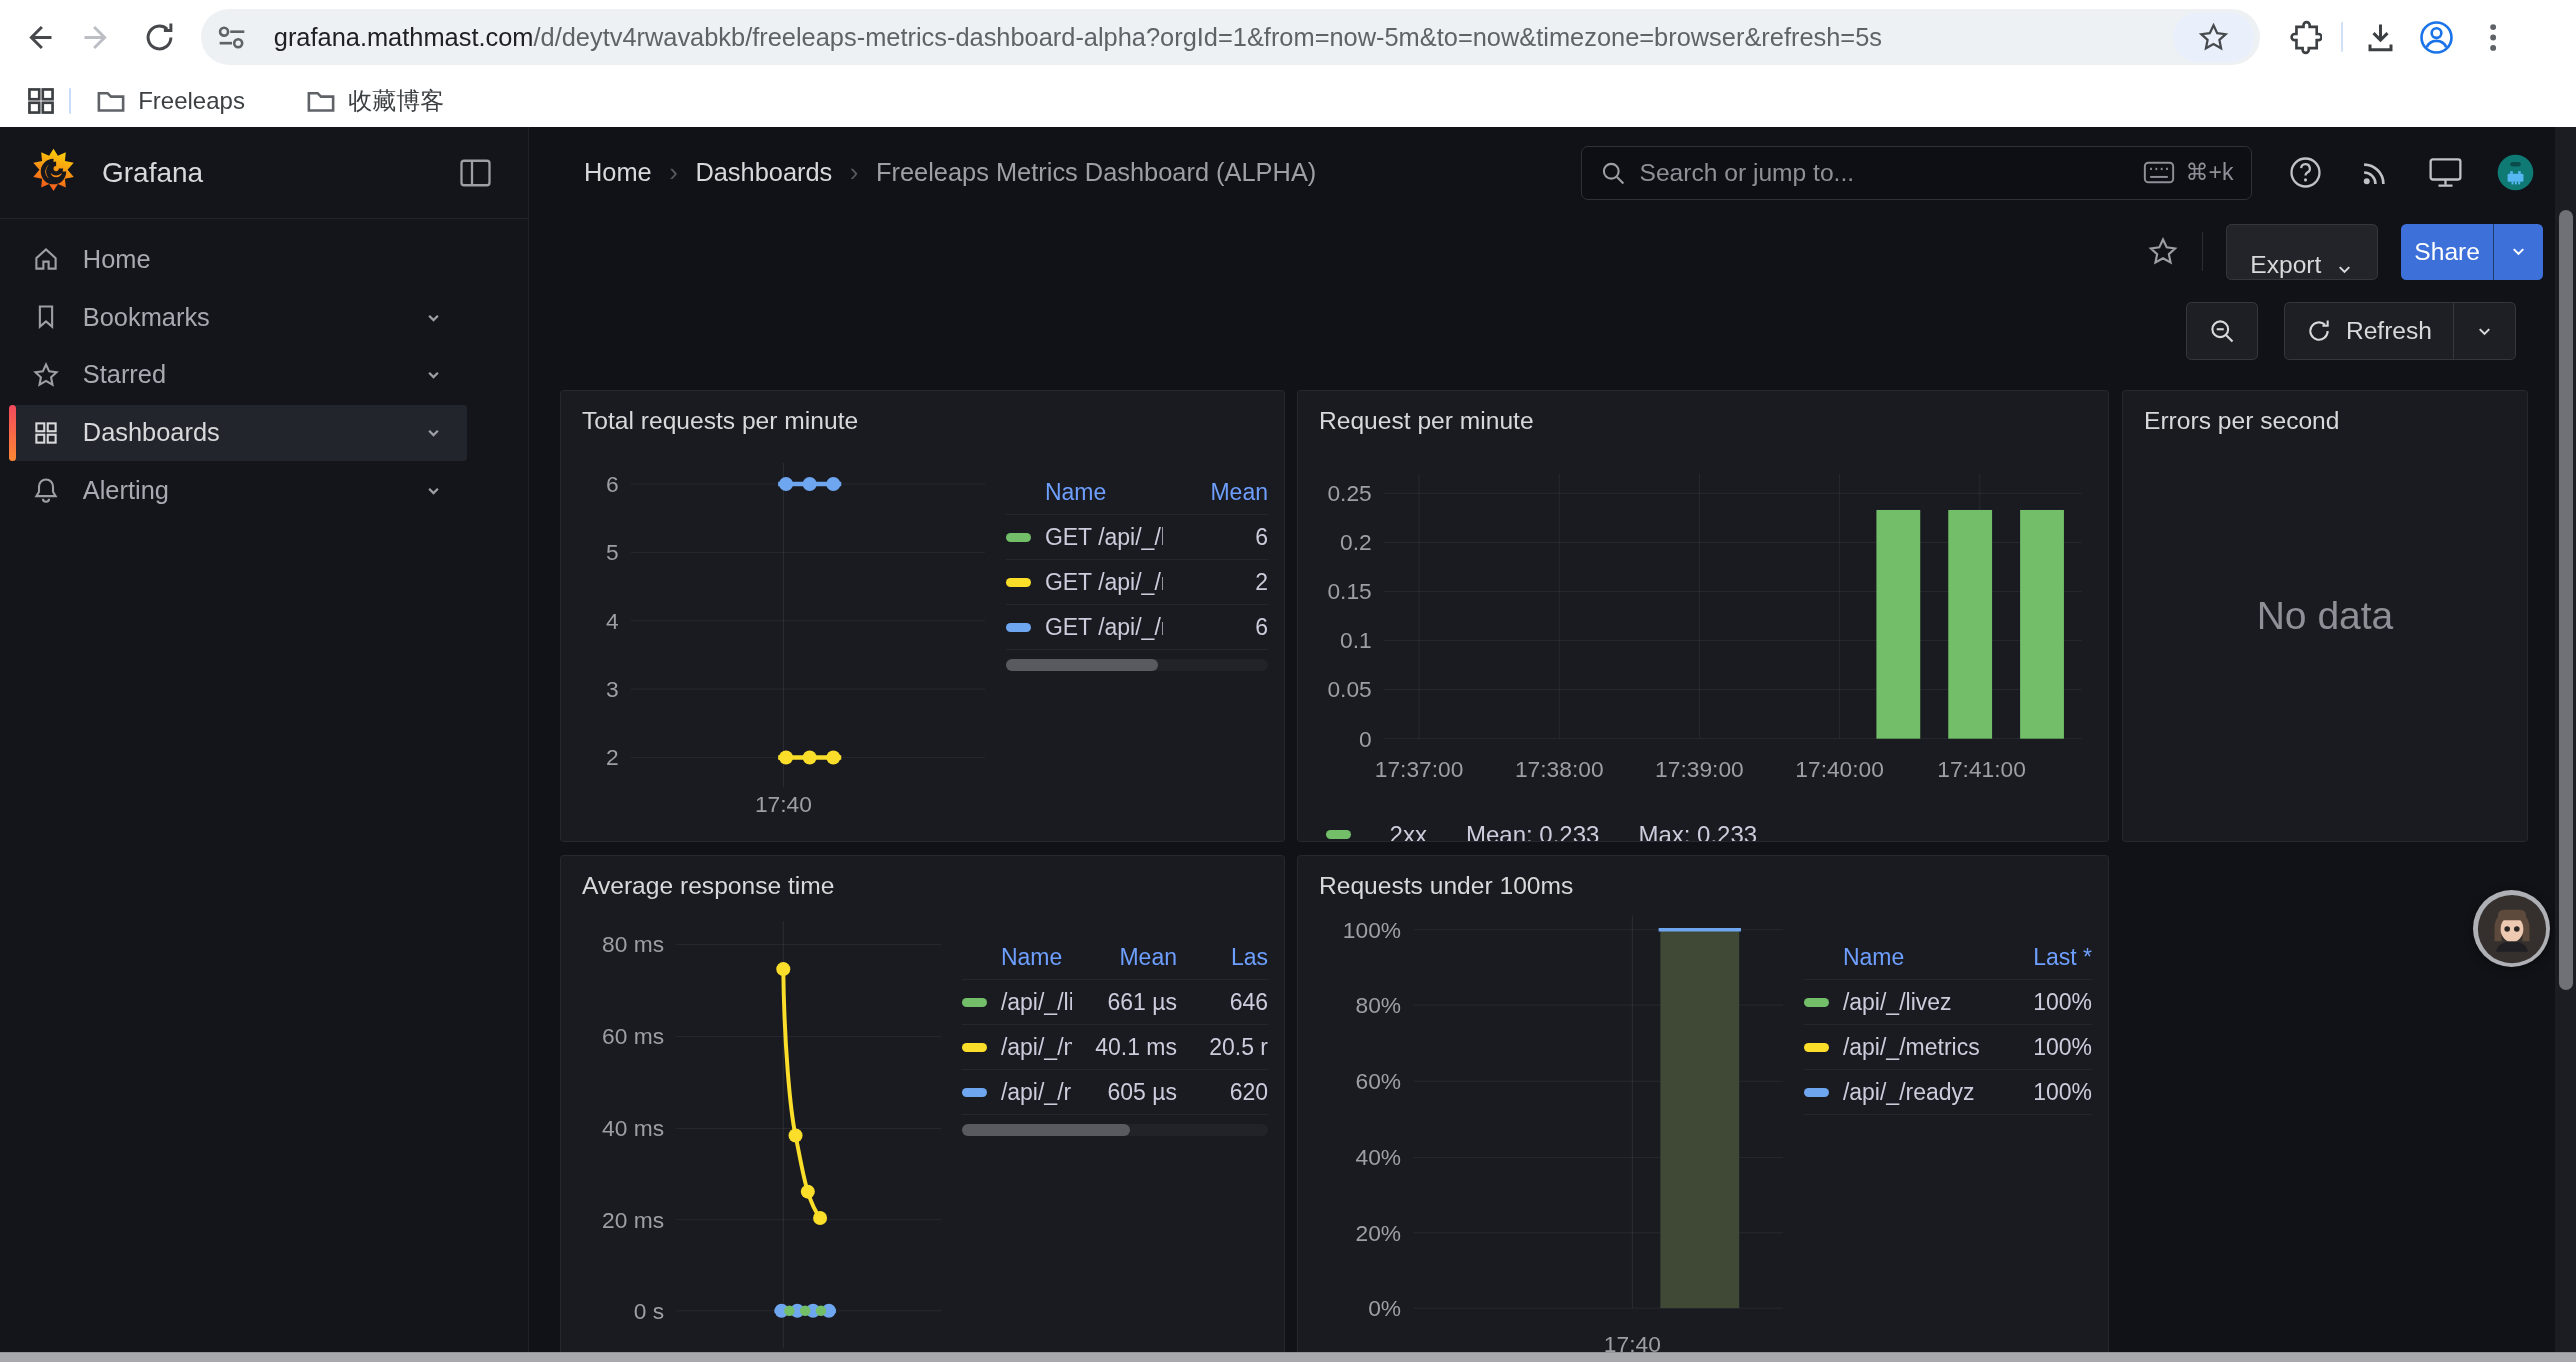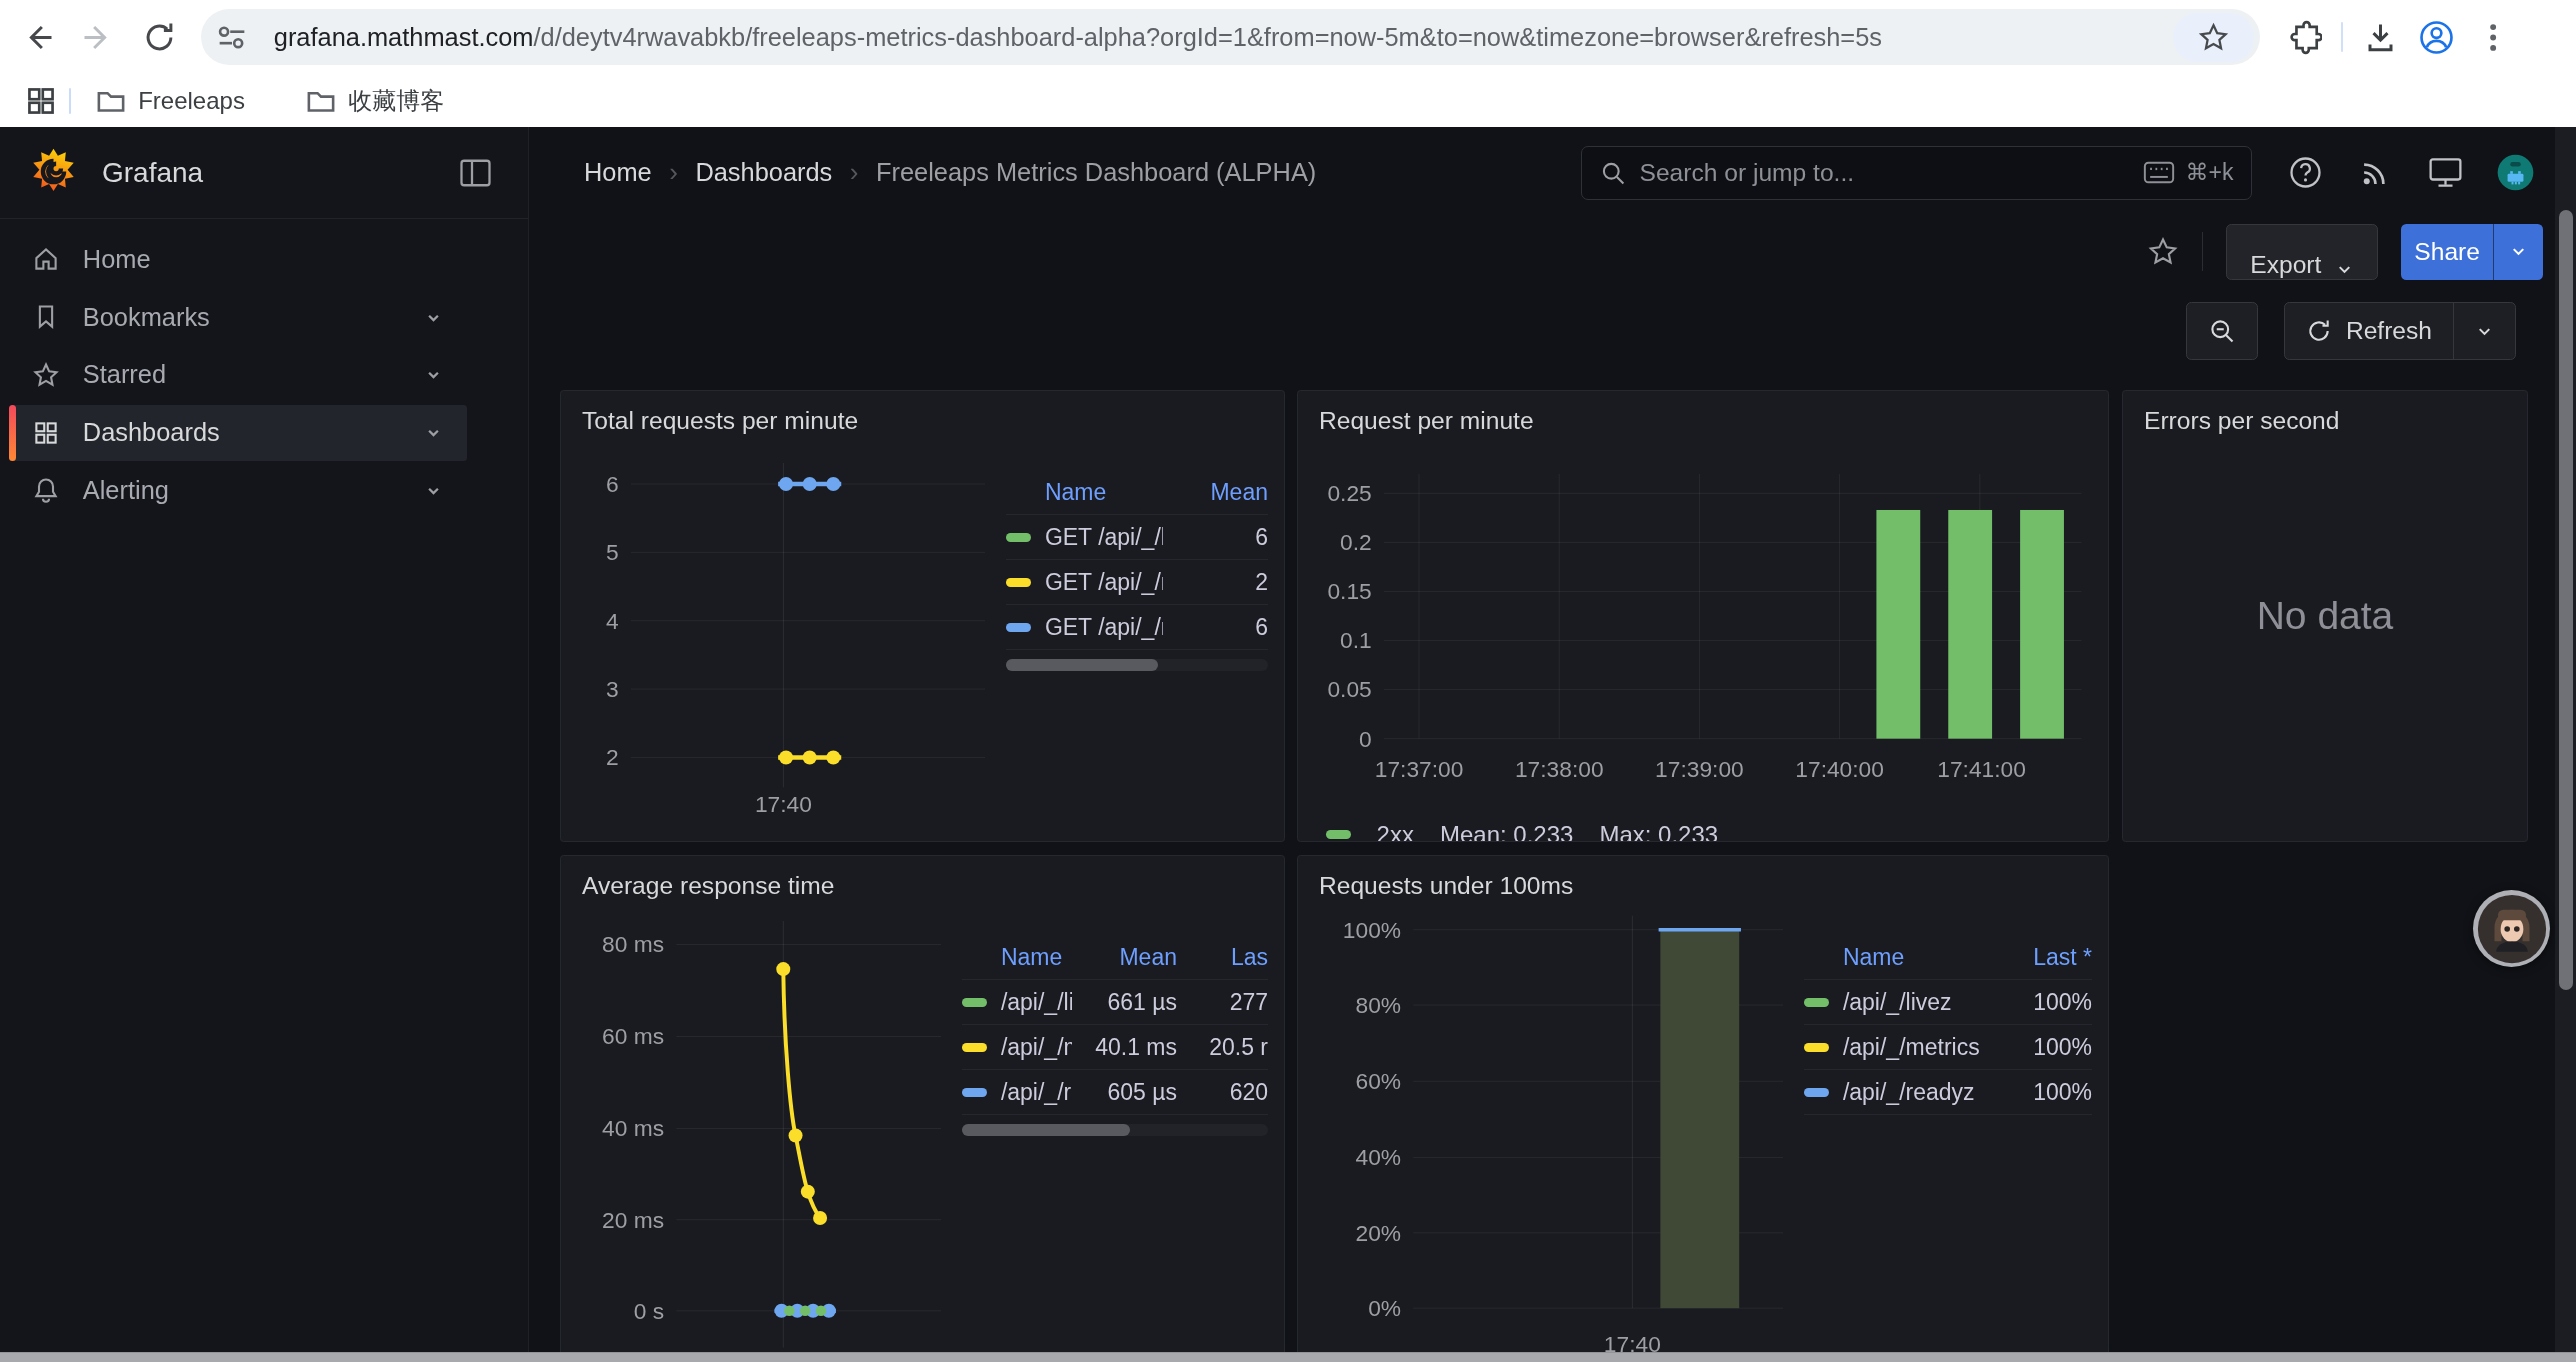--- a/index.html
+++ b/index.html
@@ -81,21 +81,21 @@
   .lt-row{display:flex;align-items:center;height:44px;border-bottom:0.9px solid #26272e;font-size:23px;color:#ccccdc;white-space:nowrap}
   .lt-row.hd{color:#6e9fff;font-weight:500}
   .pill{width:24.6px;height:9.6px;border-radius:5.3px;flex:0 0 24.6px}
   .sp{width:24.6px;flex:0 0 24.6px}
   .c-green{background:#73BF69}.c-yellow{background:#FADE2A}.c-blue{background:#6EA6F0}
   .lt .nm{margin-left:14px;flex:1;min-width:0;overflow:hidden;cursor:pointer}
   .lt .v1{width:105px;text-align:right;flex:0 0 auto}
   .lt .v2{width:68px;text-align:right;flex:0 0 auto;margin-left:23px}
   .lt-scroll{margin-top:8.8px;height:12.3px;background:#222329;border-radius:6.1px}
   .lt-scroll i{display:block;height:12.3px;width:58%;background:#595a5f;border-radius:6.1px;cursor:pointer}
-  .leg2{display:flex;align-items:center;gap:26px;margin:14px 0 0 28px;font-size:24px;color:#ccccdc}
+  .leg2{display:flex;align-items:center;gap:39px;margin:14px 0 0 28px;font-size:24px;color:#ccccdc}
   .leg2 .pill{cursor:pointer}
   .nodata{position:absolute;inset:0;display:flex;align-items:center;justify-content:center;font-size:39px;color:#8f9097}
 
   
   .vtrack{position:absolute;right:0;top:0;width:21px;bottom:0;background:#1c1d22;z-index:40}
   .vthumb{position:absolute;right:3.5px;top:83px;width:14px;height:780px;background:#6f7176;border-radius:7px;z-index:45;cursor:pointer}
   .hbar{position:absolute;left:0;right:0;bottom:0;height:9.6px;background:#a8a9ac;border-top:0.9px solid #939498;z-index:60;cursor:pointer}
   .float-avatar{position:absolute;right:26px;top:890px;width:77px;height:77px;border-radius:50%;z-index:70;cursor:pointer;
     background:#aeb0b5;display:flex;align-items:center;justify-content:center;box-shadow:0 1.8px 8.8px rgba(0,0,0,.5)}
 </style>
@@ -518,21 +518,21 @@
             <div class="lt-row hd">
               <span class="sp"></span>
               <span class="nm">Name</span>
               <span class="v1">Mean</span>
               <span class="v2">Las</span>
             </div>
             <div class="lt-row">
               <span class="pill c-green"></span>
               <span class="nm">/api/_/livez</span>
               <span class="v1">661 µs</span>
-              <span class="v2">277</span>
+              <span class="v2">646</span>
             </div>
             <div class="lt-row">
               <span class="pill c-yellow"></span>
               <span class="nm">/api/_/metrics</span>
               <span class="v1">40.1 ms</span>
               <span class="v2">20.5 r</span>
             </div>
             <div class="lt-row">
               <span class="pill c-blue"></span>
               <span class="nm">/api/_/readyz</span>

